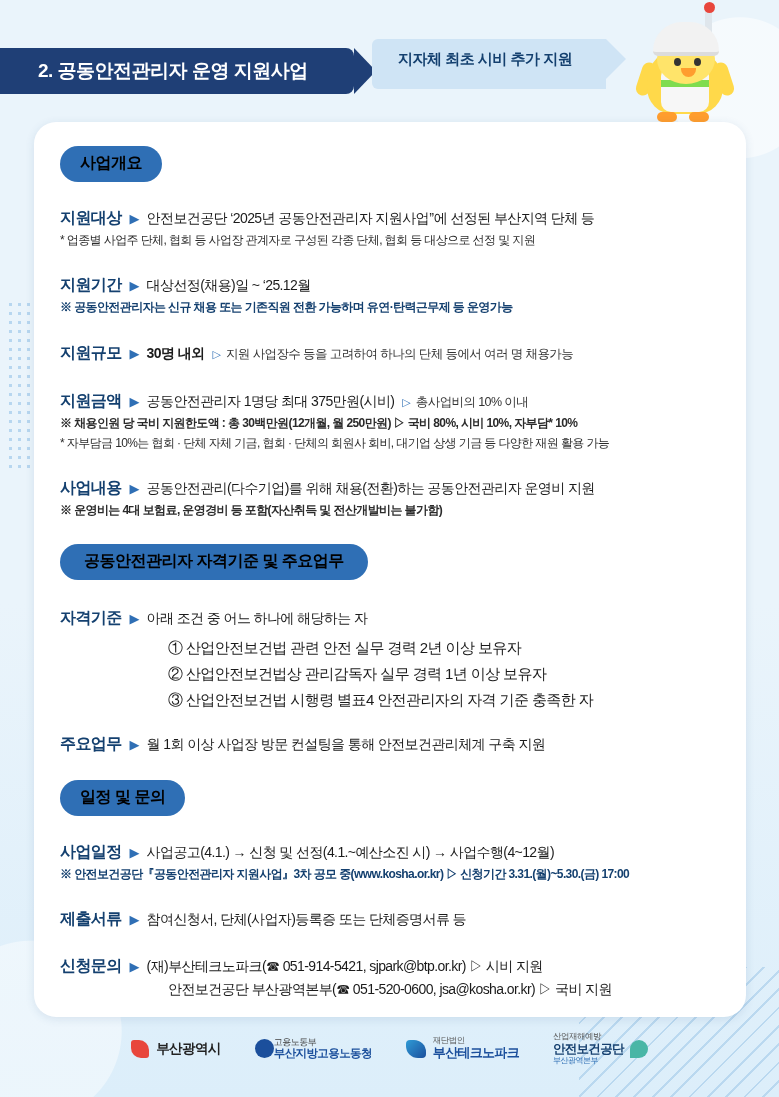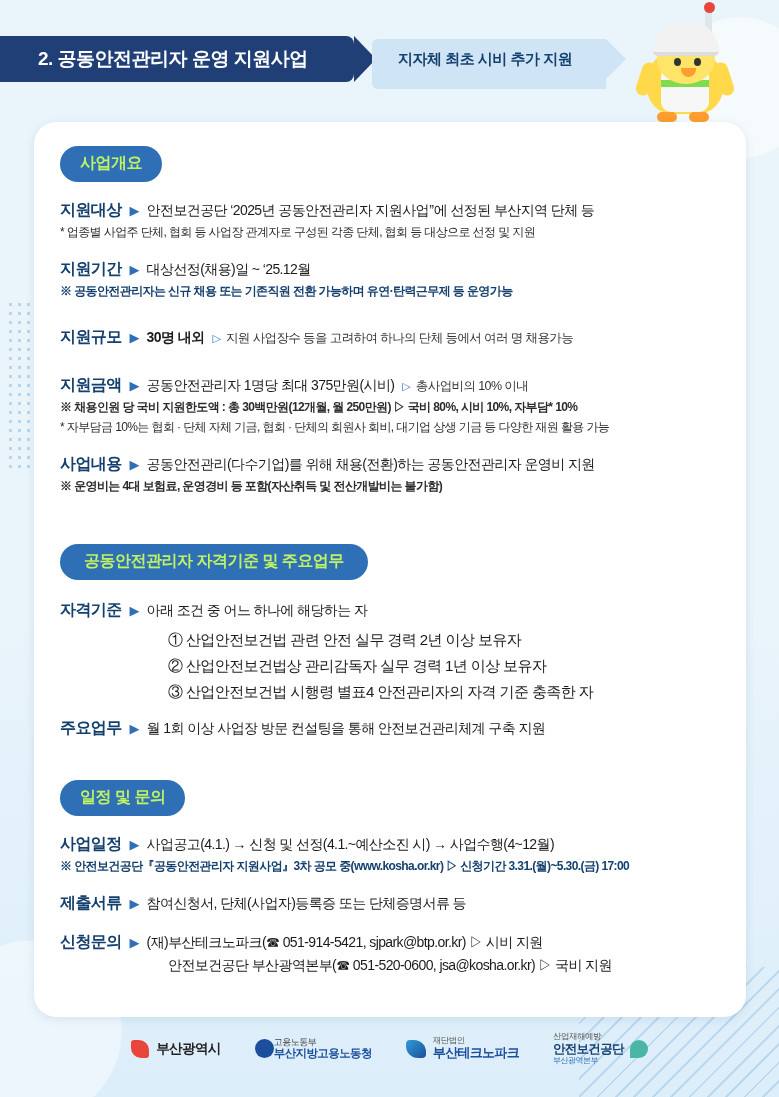--- a/index.html
+++ b/index.html
@@ -32,21 +32,21 @@
   .dots-left{
     position:absolute; left:6px; top:300px; width:24px; height:170px;
     background-image: radial-gradient(rgba(140,190,230,.55) 1.6px, transparent 1.7px);
     background-size: 9px 9px;
     pointer-events:none;
   }
 
   
   .header { position:absolute; left:0; top:36px; width:100%; height:62px; }
   .title-ribbon{
-    position:absolute; left:0; top:0;
+    position:absolute; left:0; top:12px;
     height:46px; padding:0 46px 0 38px;
     background:#1f3f76;
     color:#fff; font-size:19px; font-weight:bold; line-height:46px;
     letter-spacing:-0.5px;
     border-radius:0 8px 8px 0;
   }
   .title-ribbon:after{
     content:""; position:absolute; right:-22px; top:0;
     border-left:22px solid #1f3f76;
     border-top:23px solid transparent;
@@ -85,30 +85,31 @@
   .m-flag:before{ content:""; position:absolute; left:-1px; top:-6px; width:11px; height:11px; background:#e8463c; border-radius:50%;}
 
   
   .card{
     position:absolute; left:34px; top:122px; width:712px; height:895px;
     background:#fff; border-radius:22px;
     box-shadow:0 2px 10px rgba(40,80,130,.12);
   }
 
   .sec-chip{
-    display:inline-block; background:#2f6fb5; color:#bef264;
+    display:inline-block; background:#2f6fb5; color:#000000;
     font-size:16px; font-weight:bold; padding:7px 20px 8px;
     border-radius:18px; letter-spacing:-0.5px;
   }
   .sec-chip.wide{ padding:7px 24px 8px; }
 
   .row{ display:flex; align-items:baseline; gap:0; }
   .lbl{
     font-size:16px; font-weight:bold; color:#14406f; letter-spacing:-0.6px;
     white-space:nowrap;
+    margin-top:8px;
   }
   .arrow{ color:#2f6fb5; font-size:13px; margin:0 7px 0 8px; }
   .val{ font-size:14px; color:#1b1b1b; letter-spacing:-0.6px; }
   .note{
     font-size:12px; color:#2b2b2b; letter-spacing:-0.6px; margin-top:3px;
   }
   .note.b{ font-weight:bold; }
   .sub-small{ font-size:12.5px; color:#333; letter-spacing:-0.6px;margin-top:12px;}
   .tri{ color:#2f6fb5; font-size:11px; margin:0 5px 0 8px;}
   .list-item{ font-size:15px; letter-spacing:-0.6px; margin-top:7px; }

